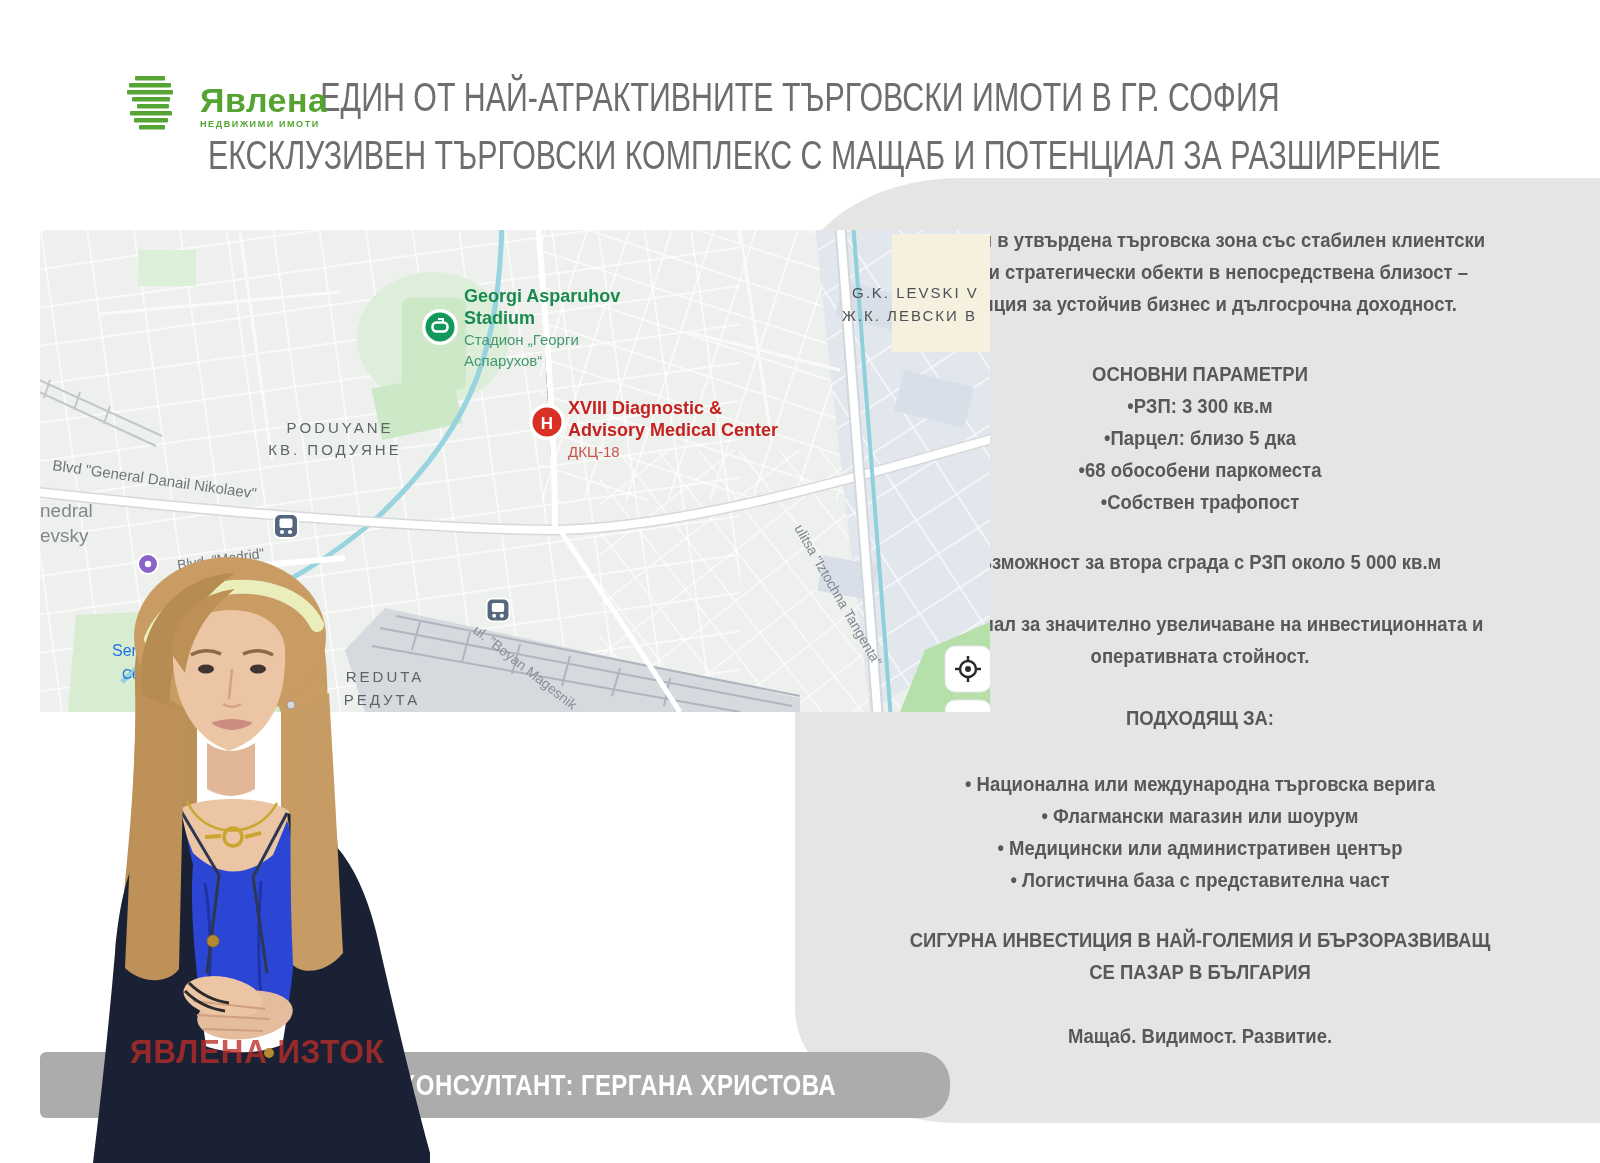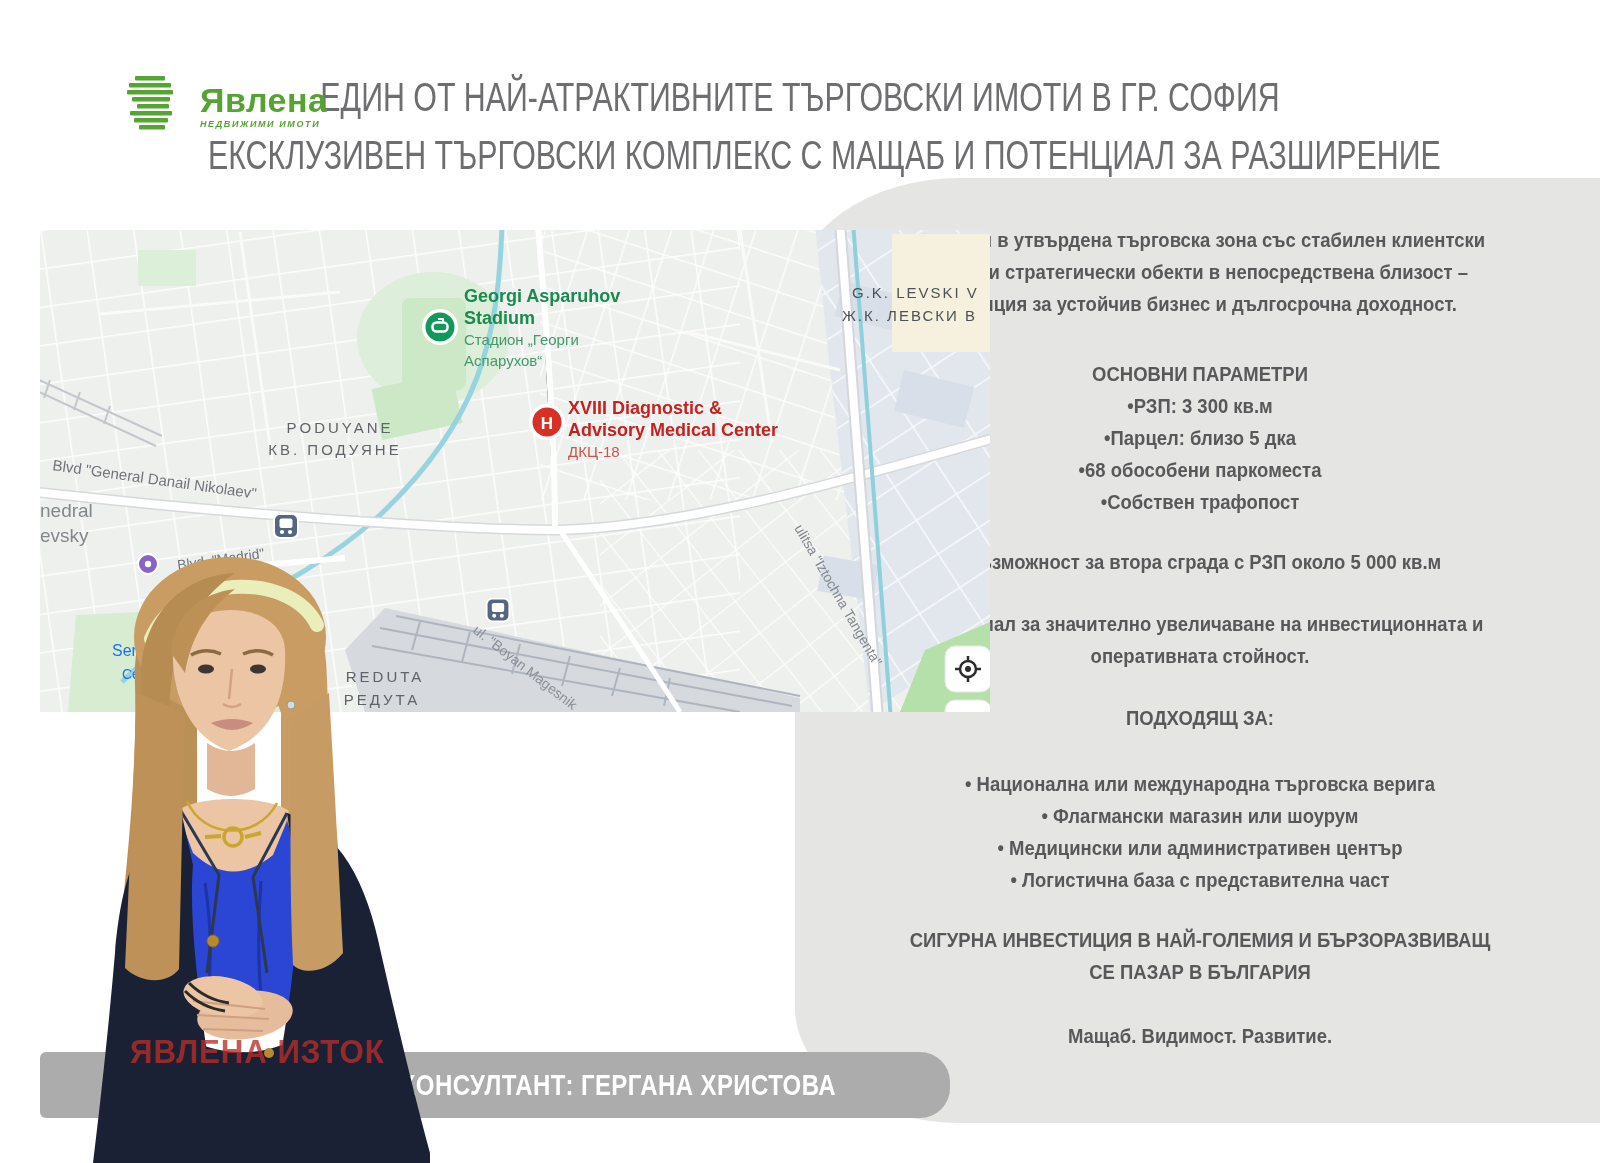--- a/index.html
+++ b/index.html
@@ -5,21 +5,21 @@
   html,body{margin:0;padding:0;background:#fff;}
   #page{position:relative;width:1600px;height:1163px;background:#ffffff;overflow:hidden;
         font-family:"Liberation Sans",sans-serif;}
   .abs{position:absolute;}
 
   
   #logo{left:126px;top:70px;width:170px;height:70px;display:flex;align-items:center;}
   #logo svg{display:block;}
   #logo .divider{width:2px;height:46px;background:#b9c4b3;margin:4px 10px 0 12px;}
   #logo .brand{color:#55a431;font-size:34px;font-weight:bold;line-height:36px;letter-spacing:0.5px;}
-  #logo .tagline{color:#55a431;font-size:9px;font-weight:bold;letter-spacing:1.6px;margin-top:1px;font-style:italic;}
+  #logo .tagline{color:#55a431;font-size:9px;font-weight:bold;letter-spacing:1.6px;margin-top:1px;}
   #titles{left:0;top:44px;width:1600px;text-align:center;color:#6e6e70;font-weight:400;margin-top:28px;}
   #titles .t1,#titles .t2{transform:scaleX(0.74);transform-origin:50% 50%;white-space:nowrap;}
   #titles .t1{font-size:41px;line-height:50px;}
   #titles .t2{font-size:41px;line-height:50px;margin-top:8px;}
 
   
   #panel{left:795px;top:178px;width:805px;height:945px;background:#e5e5e4;
          border-radius:165px 0 0 165px / 115px 0 0 115px;}
   #panel-content{position:absolute;left:70px;top:46px;width:670px;
          transform:scaleX(0.88);transform-origin:50% 0;

